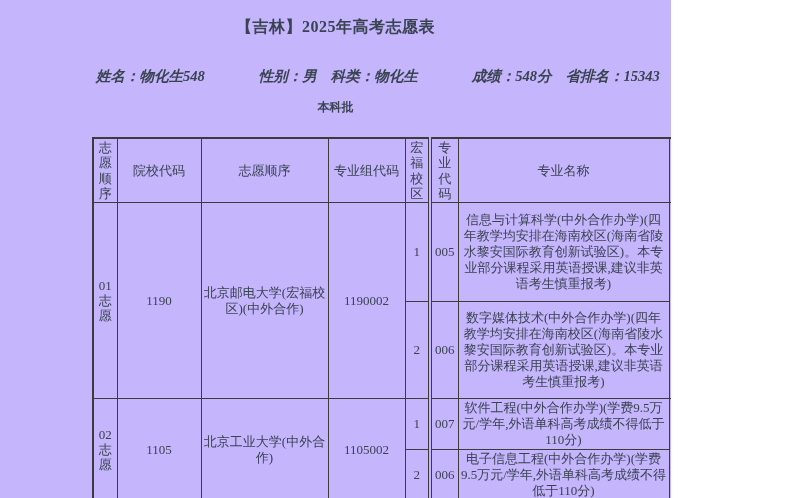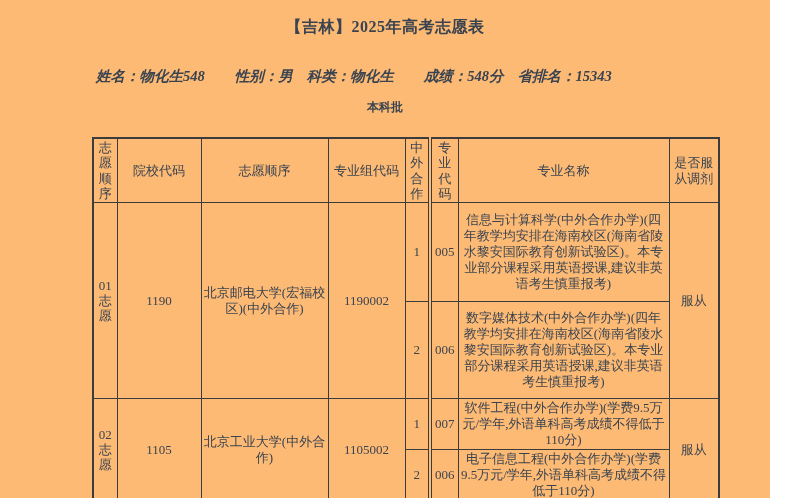--- a/index.html
+++ b/index.html
@@ -1,21 +1,21 @@
 <!DOCTYPE html>
 <html><head>
 <meta charset="utf-8">
 <style>
   * { margin: 0; padding: 0; box-sizing: border-box; }
   html, body { background: #ffffff; }
   .page {
     position: relative;
-    width: 770px;
+    width: 671px;
     height: 498px;
-    background: #fdba74;
+    background: #c4b5fd;
     overflow: hidden;
     font-family: "Liberation Serif", "DejaVu Serif", serif;
     font-weight: 700;
     color: #3a4350;
   }
   .title {
     position: absolute;
     top: 17px;
     left: 0;
     width: 100%;
@@ -25,21 +25,21 @@
   }
   .info-line {
     position: absolute;
     top: 67px;
     left: 96px;
     font-size: 14.5px;
     white-space: nowrap;
   }
   .info-field { display: inline-block; font-style: italic; }
   .info-field.gap-lg { margin-right: 30px; }
-  .info-field.gap-sm { margin-right: 14px; }
+  .info-field.gap-sm { margin-right: 14px; margin-left: 24px; }
   .batch-title {
     position: absolute;
     top: 99px;
     left: 0;
     width: 100%;
     text-align: center;
     font-size: 12px;
   }
   table.vol-table {
     position: absolute;
@@ -112,21 +112,21 @@
     </colgroup>
     <thead>
       <tr class="hr">
         <th>
             <span class="vtext">志愿顺序</span>
           </th>
         <th>院校代码</th>
         <th>志愿顺序</th>
         <th>专业组代码</th>
         <th>
-            <span class="vtext">中外合作</span>
+            <span class="vtext">宏福校区</span>
           </th>
         <th class="dbl">
             <span class="vtext">专业代码</span>
           </th>
         <th>专业名称</th>
         <th>是否服从调剂</th>
       </tr>
     </thead>
     <tbody>
 

